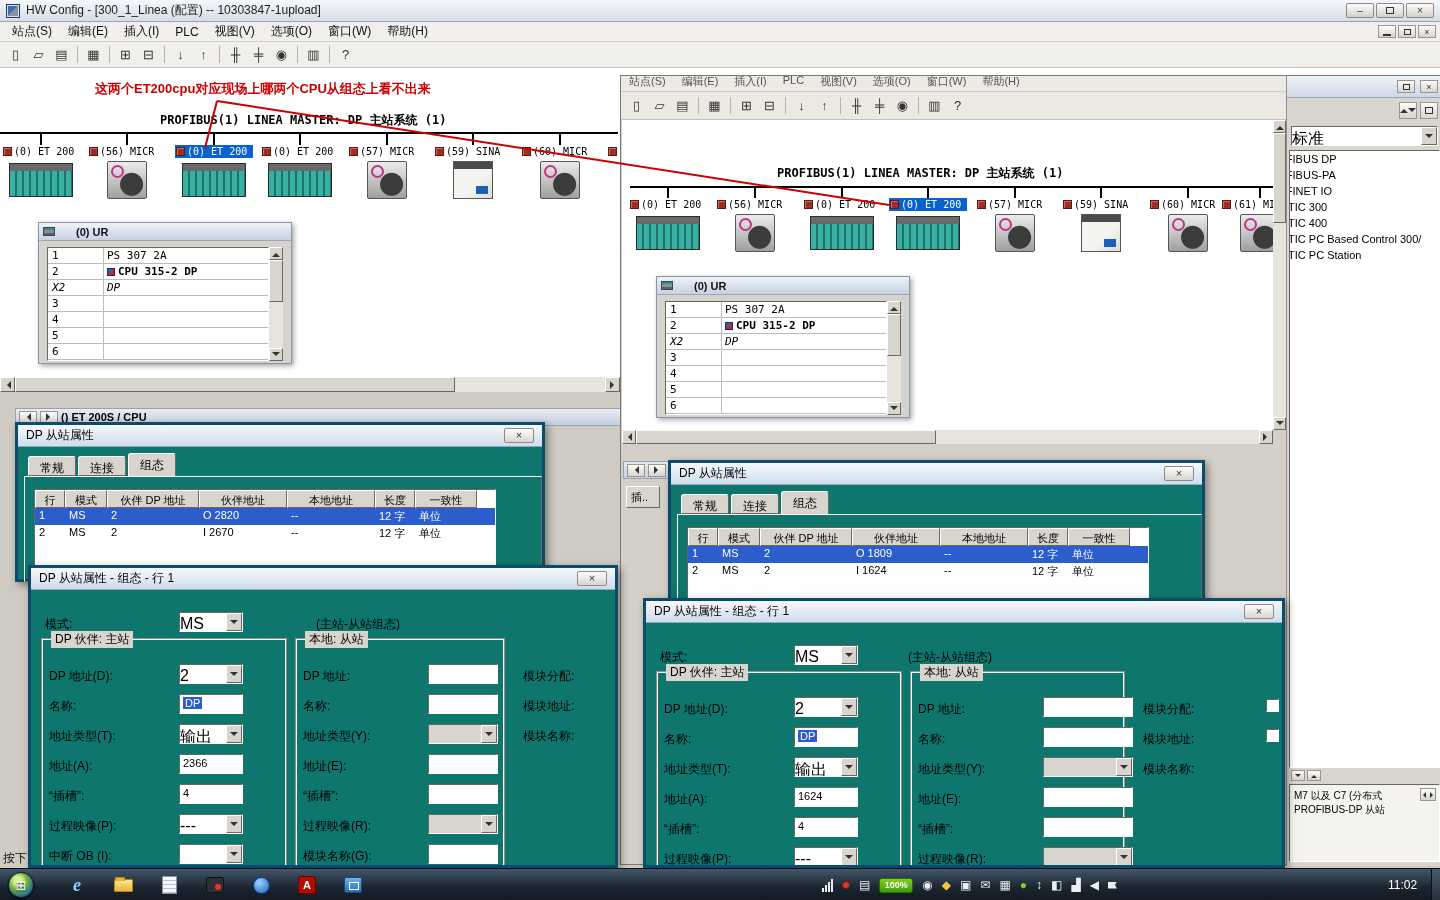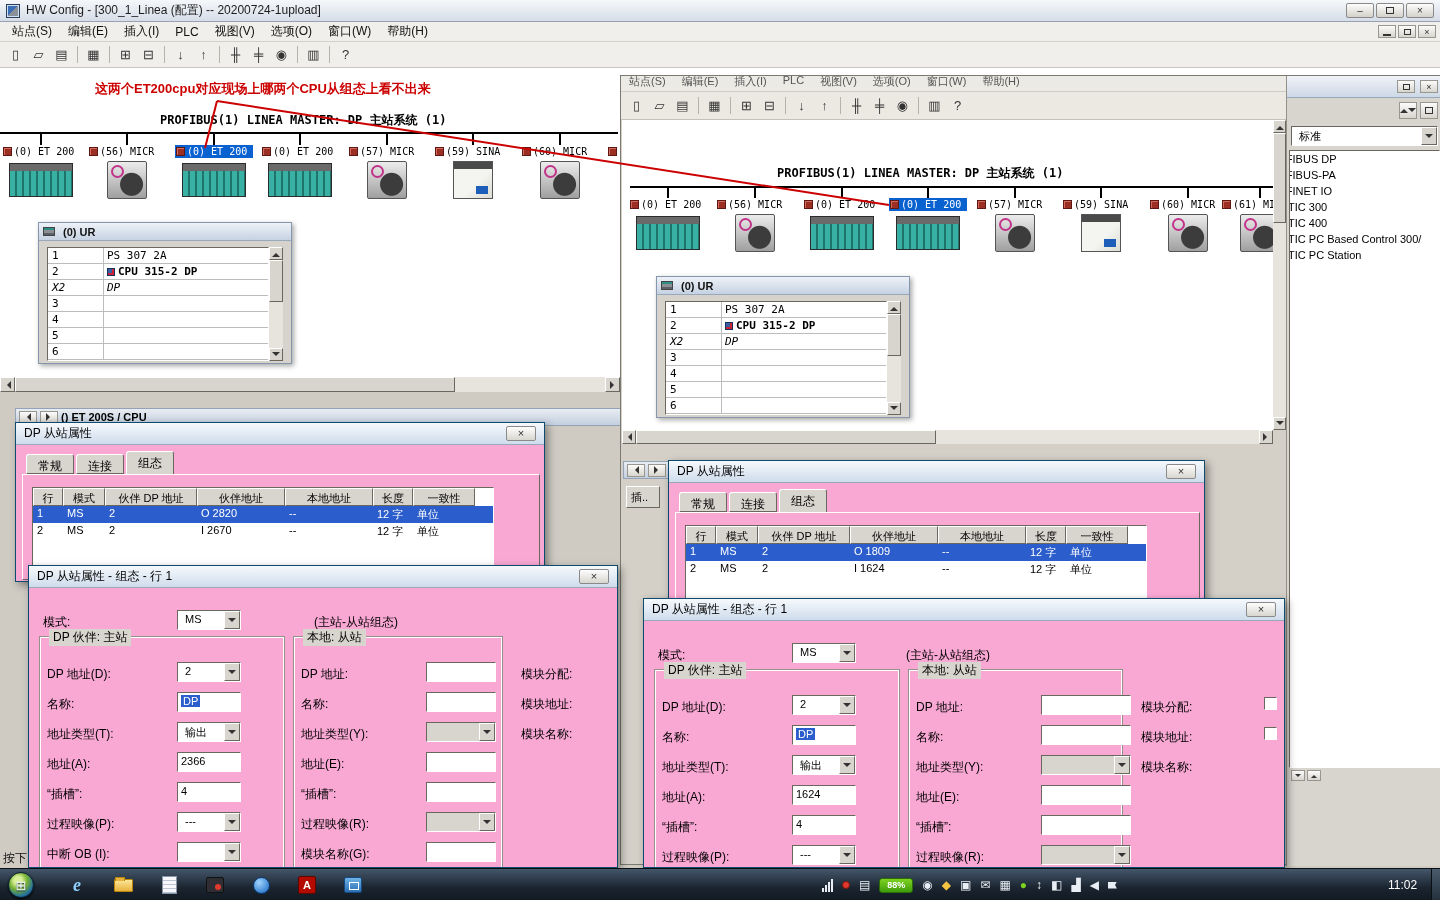--- a/index.html
+++ b/index.html
@@ -53,38 +53,38 @@
   .dev-drive{width:40px;height:38px;margin:3px auto 0;border:1px solid #555;border-radius:2px;position:relative;
              background:radial-gradient(circle at 62% 62%,#3c3c3c 0 11px,rgba(0,0,0,0) 12px),linear-gradient(#ececec,#9f9f9f)}
   .dev-drive::after{content:"";position:absolute;left:3px;top:3px;width:9px;height:9px;border:2px solid #c2338a;border-radius:50%}
   .dev-sina{width:40px;height:38px;margin:3px auto 0;border:1px solid #555;position:relative;
             background:linear-gradient(#4a4a4a 0 7px,rgba(0,0,0,0) 7px),linear-gradient(135deg,#f4f4f0 60%,#dcdcd4)}
   .dev-sina::after{content:"";position:absolute;right:4px;bottom:4px;width:12px;height:8px;background:#1d5fb8}
 
   
   .mdi{position:absolute;background:#d6d3cc;border:1px solid #8696ad;box-shadow:2px 2px 5px rgba(0,0,0,.35)}
   .mdi-bar{height:18px;background:linear-gradient(#eef2f8,#c6d2e2);border-bottom:1px solid #9aa8bc;
-           display:flex;align-items:center;gap:8px;padding:0 4px;font-size:11px;font-weight:bold;color:#111}
+           display:flex;align-items:center;gap:21px;padding:0 4px;font-size:11px;font-weight:bold;color:#111}
   .rack-ico{width:12px;height:9px;background:#8b8f94;box-shadow:inset 0 2px 0 #2f8f86,inset 0 -2px 0 #5b6066;border:1px solid #444}
   .rack-body{position:absolute;background:#fff}
   .rrow{display:flex;height:16px;border-bottom:1px solid #bcbcbc;font-family:"DejaVu Sans Mono",monospace;font-size:11px}
   .rslot{width:56px;border-right:1px solid #bcbcbc;padding:0 4px;display:flex;align-items:center}
   .rmod{flex:1;padding:0 3px;display:flex;align-items:center;gap:3px;white-space:nowrap;overflow:hidden}
   .cpu-ico{width:8px;height:8px;background:#3a5fa0;border:1px solid #16305e;box-shadow:inset -2px -2px 0 #c23}
   .ital{font-style:italic}
 
   
   .hscroll{position:absolute;background:#e7e4dd;display:flex;align-items:stretch}
   .vscroll{position:absolute;background:#e7e4dd;display:flex;flex-direction:column;align-items:stretch}
   .sbtn{background:#d8d5ce;border:1px solid;border-color:#fff #6a675f #6a675f #fff;
         display:flex;align-items:center;justify-content:center;flex:0 0 auto}
   .sthumb{background:#d8d5ce;border:1px solid;border-color:#fff #6a675f #6a675f #fff;flex:0 0 auto}
 
   
-  .dlg{background:#f9a8d4;border:1px solid #0c4a6e;box-shadow:3px 3px 8px rgba(0,0,0,.4)}
+  .dlg{background:#0f766e;border:3px solid #0c4a6e;box-shadow:3px 3px 8px rgba(0,0,0,.4)}
   .dtitle{height:22px;background:linear-gradient(#f6f9fc,#cfdcec);border-bottom:1px solid #9aa8bc;
           display:flex;align-items:center;padding:0 8px;font-size:12px;color:#000}
   .dclose{margin-left:auto;width:30px;height:15px;background:linear-gradient(#fdfdfd,#d9d6cf);
           border:1px solid #8a8a8a;border-radius:2px;display:flex;align-items:center;justify-content:center;
           font-size:11px;color:#333;line-height:1}
   .tab{height:20px;padding:3px 11px 0;font-size:12px;background:#d8d5ce;
        border:1px solid;border-color:#fff #6a675f #6a675f #fff;border-radius:3px 3px 0 0;margin-right:2px}
   .tab.active{height:23px;border-bottom:none}
   .panel{position:absolute;border:1px solid;border-color:#fff #6a675f #6a675f #fff}
   .dptable{position:absolute;background:#fff;overflow:hidden}
@@ -96,21 +96,21 @@
   .dptd{padding:1px 4px;overflow:hidden;white-space:nowrap}
   .c0{width:30px}.c1{width:42px}.c2{width:92px}.c3{width:88px}.c4{width:88px}.c5{width:40px}.c6{width:62px}
 
   .flabel{position:absolute;font-size:12px;white-space:nowrap;color:#000}
   .group{position:absolute;border:1px solid #94908a;box-shadow:1px 1px 0 #fff inset, -1px -1px 0 #fff inset}
   .glabel{position:absolute;background:#d8d5ce;padding:0 4px;font-size:12px;white-space:nowrap}
   .txt{position:absolute;height:20px;background:#fff;border:1px solid;border-color:#6a675f #fff #fff #6a675f;
        font-size:11px;padding:2px 3px;overflow:hidden;white-space:nowrap}
   .txt .hl{background:#2b5dcc;color:#fff;padding:0 2px}
   .combo{position:absolute;height:20px;background:#fff;border:1px solid;border-color:#6a675f #fff #fff #6a675f;display:flex}
-  .combo .cval{flex:1;font-size:11px;padding:2px 7px;overflow:hidden;white-space:nowrap}
+  .combo .cval{flex:1;font-size:16px;padding:2px 0;overflow:hidden;white-space:nowrap}
   .combo .cbtn{width:16px;background:#d8d5ce;border:1px solid;border-color:#fff #6a675f #6a675f #fff;
                display:flex;align-items:center;justify-content:center}
   .combo.dis{background:#d8d5ce}
   .chk{position:absolute;width:13px;height:13px;background:#fff;border:1px solid;border-color:#6a675f #fff #fff #6a675f}
 
   
   .strip{position:absolute;height:18px;background:linear-gradient(#e9edf3,#c3cfdf);border:1px solid #93a2b6;
          display:flex;align-items:center;gap:3px;padding:0 3px;font-size:11px;font-weight:bold}
   .navbtn{width:18px;height:13px;background:linear-gradient(#fbfbfb,#d8d5ce);border:1px solid #97978f;
           display:flex;align-items:center;justify-content:center}
@@ -170,21 +170,21 @@
   .status{position:absolute;left:3px;top:850px;font-size:12px;color:#111;z-index:3}
   .mdibg{position:absolute;left:0;top:392px;width:1440px;height:476px;background:#cfcbc3}
   .frag{position:absolute;background:#d8d5ce;border:1px solid;border-color:#fff #6a675f #6a675f #fff;
         font-size:11px;padding:3px 4px;white-space:nowrap;overflow:hidden}
 </style>
 </head>
 <body>
 
 <div class="abs mw-title">
   <span class="appico"></span>
-  <span class="t">HW Config - [300_1_Linea (配置) -- 20200724-1upload]</span>
+  <span class="t">HW Config - [300_1_Linea (配置) -- 10303847-1upload]</span>
   <span style="margin-left:auto;display:flex;gap:2px">
     <span class="capbtn">–</span>
     <span class="capbtn maxi">
         <i></i>
       </span>
     <span class="capbtn">×</span>
   </span>
 </div>
 
 <div class="abs menubar">
@@ -601,20 +601,28 @@
       <div class="cat-item"><span>SIMATIC PC Station</span></div>
     </div>
     <div class="abs" style="left:2px;top:692px;width:151px;height:16px;display:flex;gap:2px;padding:2px">
       <span class="navbtn" style="height:11px;width:14px">
           <i class="tri d" style="border-width:3px"></i>
         </span>
       <span class="navbtn" style="height:11px;width:14px">
           <i class="tri u" style="border-width:3px"></i>
         </span>
     </div>
+    <div class="cat-desc bi" style="left:2px;top:708px;width:151px;height:78px">
+      <div>M7 以及 C7 (分布式</div>
+      <div>PROFIBUS-DP 从站</div>
+      <span class="navbtn" style="position:absolute;right:3px;top:3px;width:16px;height:13px">
+          <i class="tri l" style="border-width:3px"></i>
+          <i class="tri r" style="border-width:3px"></i>
+        </span>
+    </div>
   </div>
 </div>
 
 <div class="anno-text">这两个ET200cpu对应现场上哪两个CPU从组态上看不出来</div>
 <svg class="annosvg" width="1440" height="900">
   <line x1="217" y1="101" x2="205" y2="148" stroke="#cc0000" stroke-width="2"></line>
   <line x1="217" y1="101" x2="889" y2="205" stroke="#cc0000" stroke-width="2"></line>
 </svg>
 
 <div class="abs dlg" style="left:15px;top:422px;width:530px;height:160px;z-index:30">
@@ -890,21 +898,21 @@
 
   <div class="tray">
     <span class="sig">
         <i style="height:4px"></i>
         <i style="height:7px"></i>
         <i style="height:10px"></i>
         <i style="height:13px"></i>
       </span>
     <span class="reddot"></span>
     <span class="trg">▤</span>
-    <span class="batt">88%</span>
+    <span class="batt">100%</span>
     <span class="trg">◉</span>
     <span class="trg" style="color:#f5c242">◆</span>
     <span class="trg">▣</span>
     <span class="trg">✉</span>
     <span class="trg">▦</span>
     <span class="trg" style="color:#7ed321">●</span>
     <span class="trg">↕</span>
     <span class="trg">◧</span>
     <span class="trg">▟</span>
     <span class="trg">◀</span>

